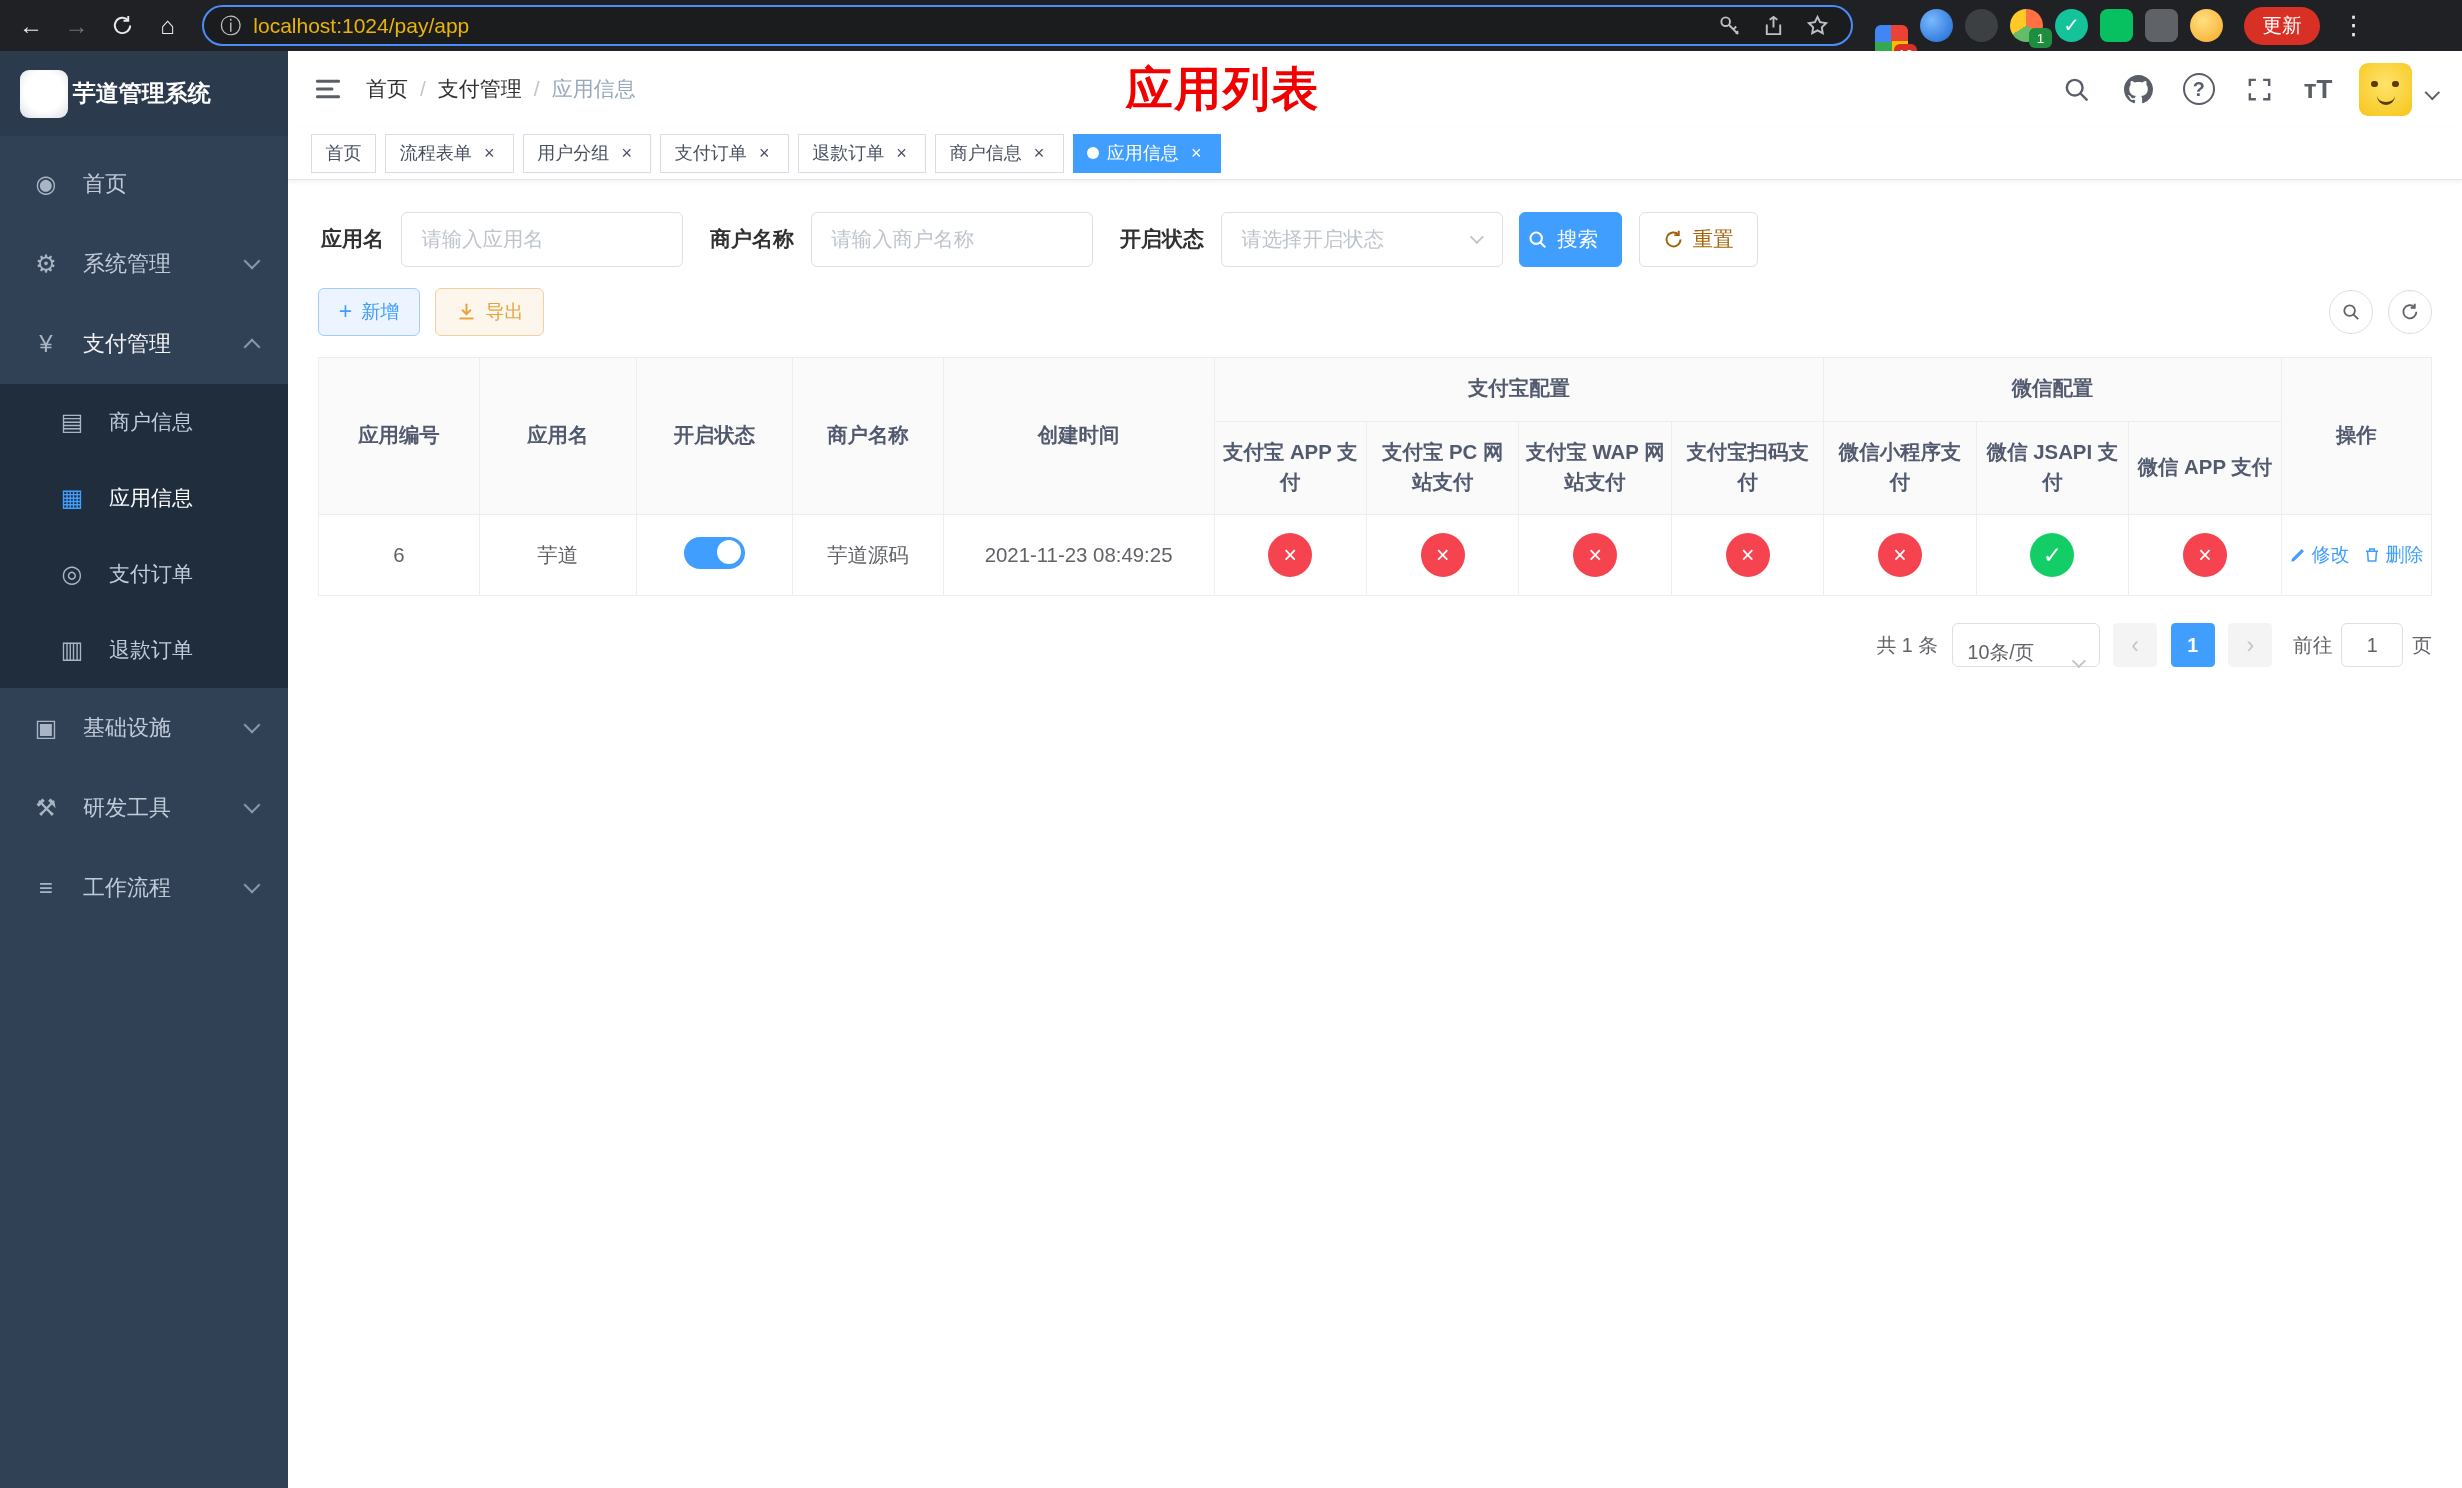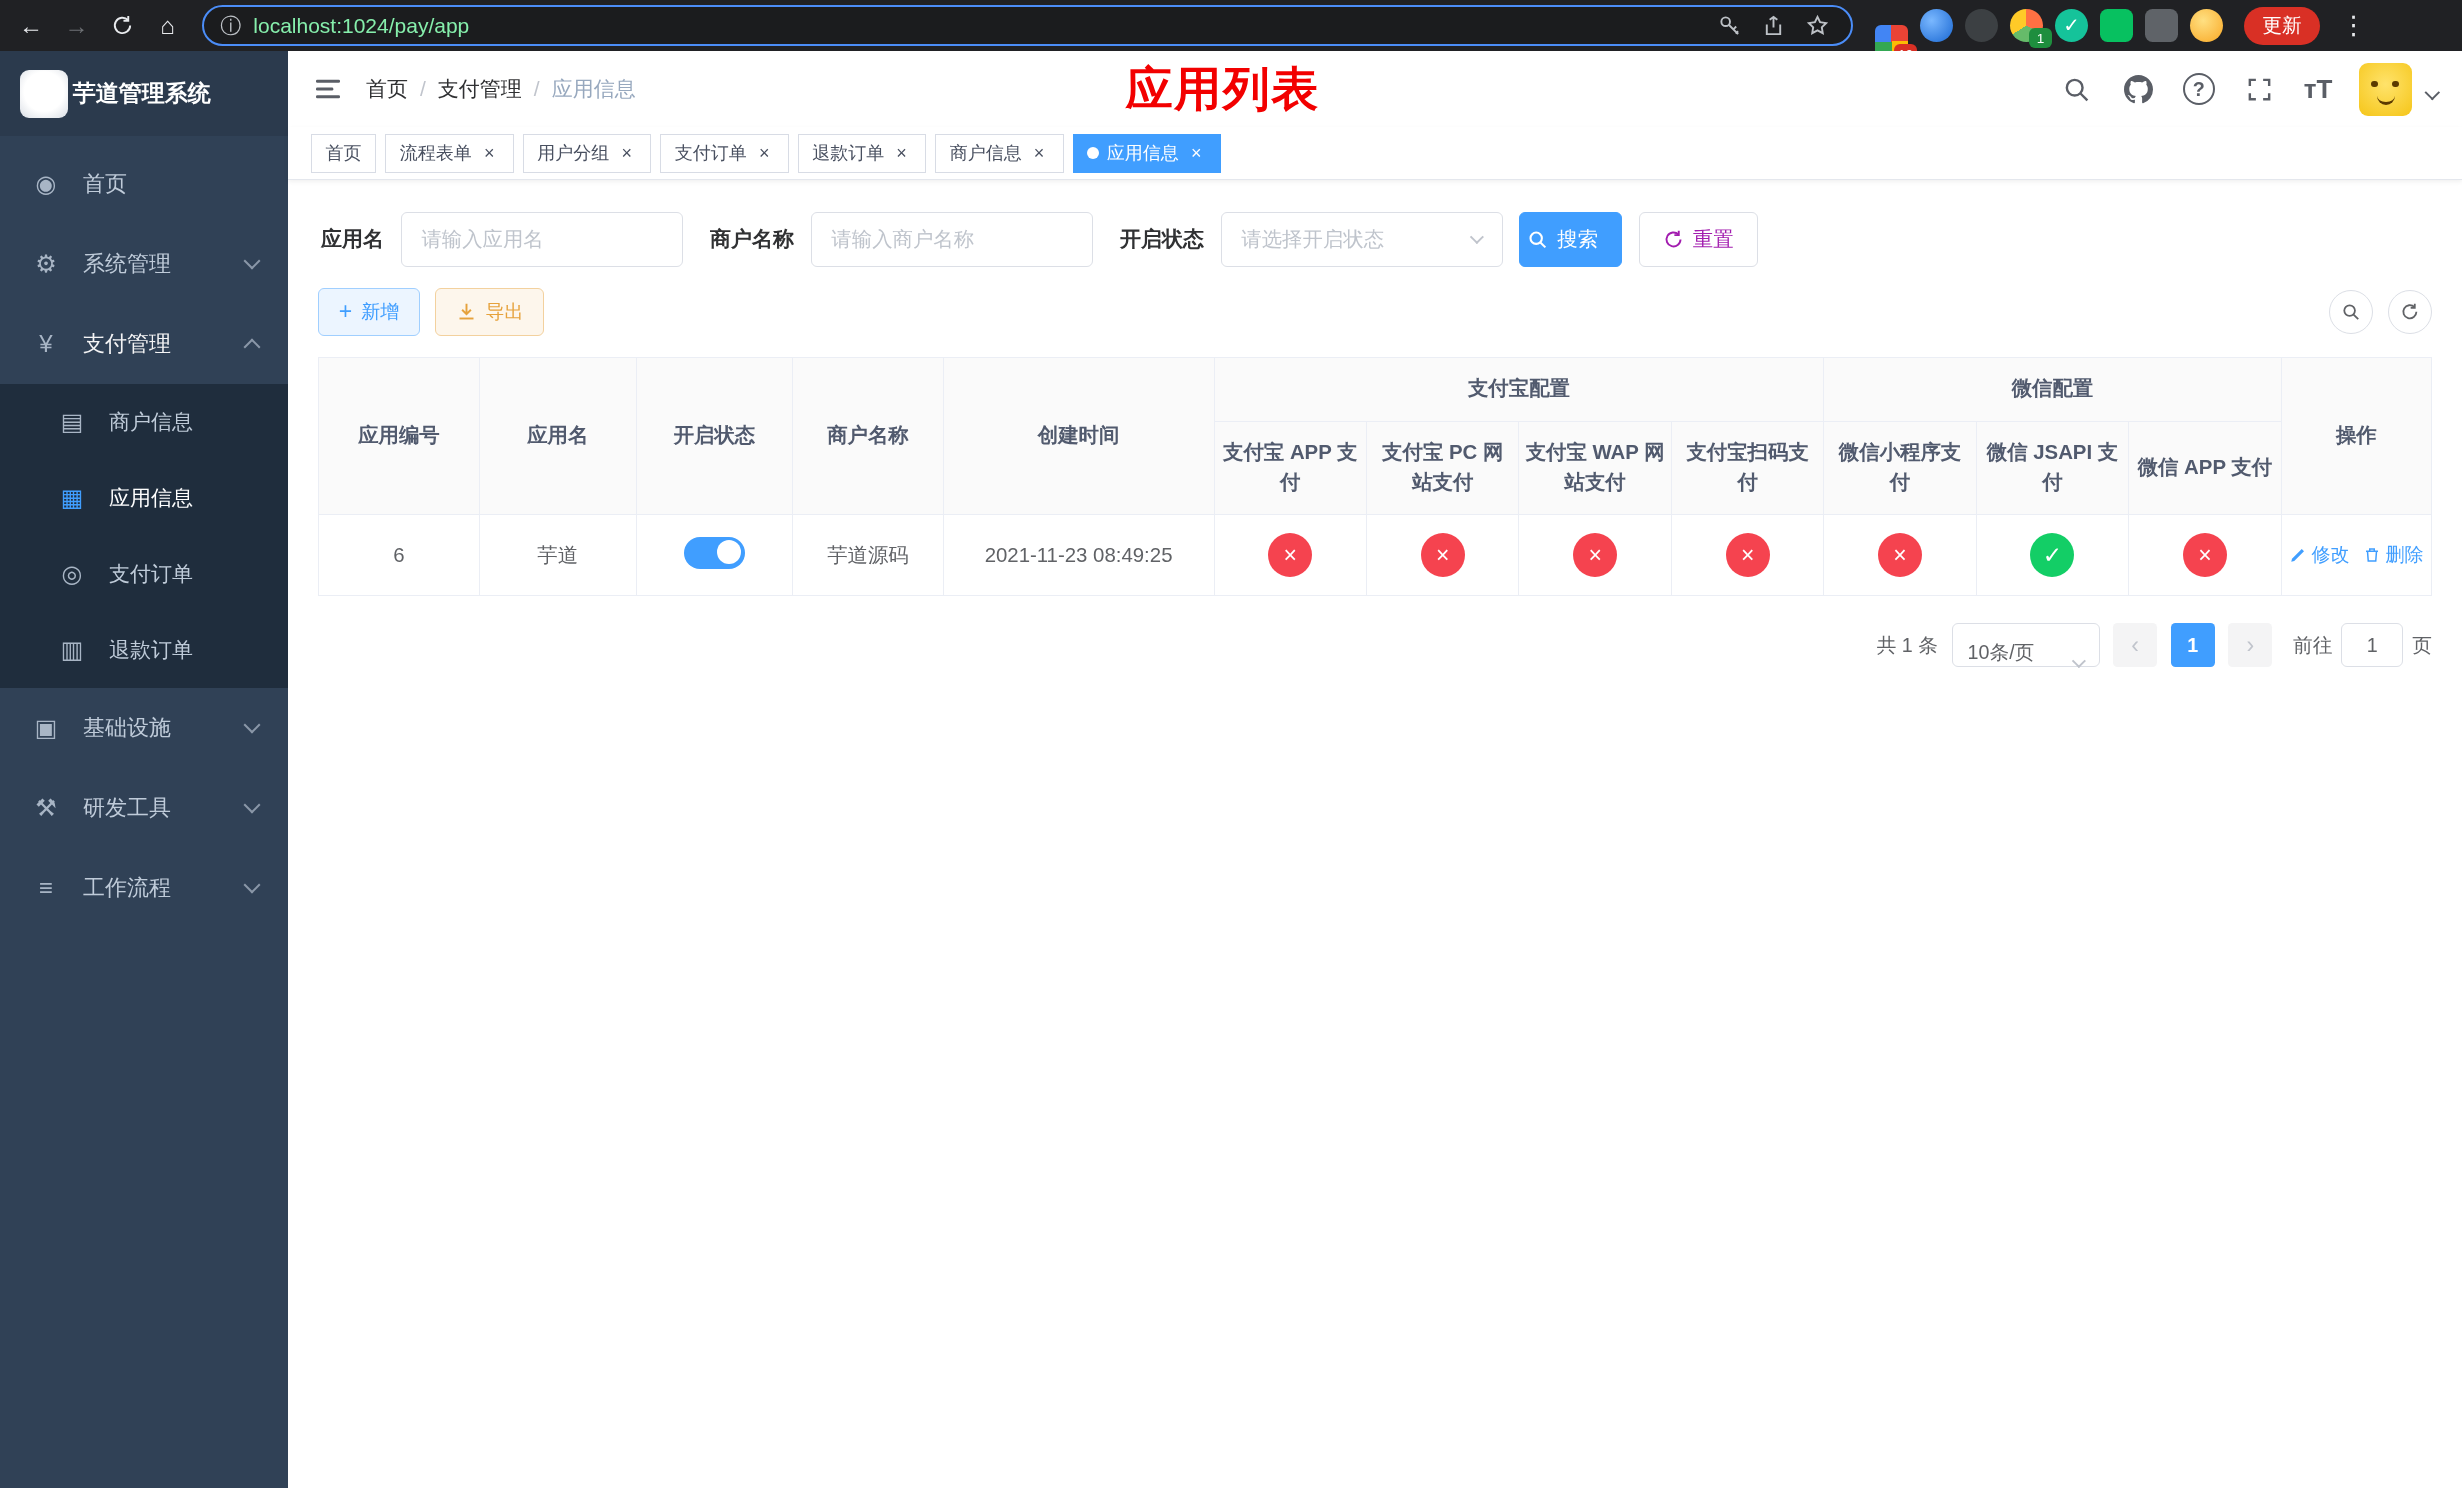--- a/index.html
+++ b/index.html
@@ -9,21 +9,21 @@
   button { font-family:inherit; cursor:pointer; }
   input { font-family:inherit; outline:none; }
 
   
   .browser { height:51px; background:#202124; display:flex; align-items:center; padding:0 10.6px; gap:4.5px; }
   .b-ic { width:41px; height:41px; border-radius:50%; display:flex; align-items:center; justify-content:center; color:#e8eaed; font-size:24px; flex-shrink:0; cursor:pointer; }
   .b-ic.dim { color:#6e7175; }
   .b-ic svg { width:23px; height:23px; }
   .omnibox { flex:1; min-width:0; height:41px; margin:0 9px; background:#1b1c1e; border:2.3px solid #4b8df8; border-radius:21px; display:flex; align-items:center; padding:0 16.7px; gap:12px; max-width:1651px; }
   .omni-info { color:#bdc1c6; font-size:21px; }
-  .omni-url { color:#86efac; font-size:21px; flex:1; white-space:nowrap; overflow:hidden; }
+  .omni-url { color:#eab308; font-size:21px; flex:1; white-space:nowrap; overflow:hidden; }
   .omni-ic { color:#bdc1c6; width:32px; height:32px; display:flex; align-items:center; justify-content:center; cursor:pointer; }
   .omni-ic svg { width:23px; height:23px; }
   .ext-tray { display:flex; align-items:center; gap:12px; padding:0 9px; }
   .ext { width:33px; height:33px; position:relative; flex-shrink:0; cursor:pointer; display:flex; align-items:center; justify-content:center; }
   .badge { position:absolute; right:-9px; bottom:-6px; min-width:23px; height:19.7px; border-radius:6px; font-size:13.6px; color:#fff; display:flex; align-items:center; justify-content:center; padding:0 3.8px; }
   .badge.red { background:#d93025; }
   .badge.green { background:#1e8e3e; }
   .ext1 { background:conic-gradient(#ea4335 0 25%, #fbbc04 0 50%, #34a853 0 75%, #4285f4 0); border-radius:6px;margin-top:32px; }
   .ext2 { background:radial-gradient(circle at 35% 35%, #7ab8ff, #1967d2); border-radius:50%; }
   .ext3 { background:#3c4043; border-radius:50%; }
@@ -84,21 +84,21 @@
 
   
   .content { flex:1; padding:21px 30px 0; }
   .filters { display:flex; align-items:center; gap:16.7px; padding:10.6px 0 6px; }
   .f-label { font-size:21px; font-weight:700; color:#303133; margin-left:10.6px; white-space:nowrap; }
   .filters .f-label:first-child { margin-left:3px; }
   .f-input { width:282px; height:55px; border:1.5px solid #dcdfe6; border-radius:6px; padding:0 19.7px; font-size:20.4px; color:#606266; }
   .f-input::placeholder { color:#bfc4cc; }
   .f-select { width:282px; height:55px; border:1.5px solid #dcdfe6; border-radius:6px; padding:0 19.7px; display:flex; align-items:center; justify-content:space-between; color:#bfc4cc; font-size:20.4px; cursor:pointer; background:#fff; }
   .s-caret { width:9.8px; height:9.8px; border-right:2.3px solid #c0c4cc; border-bottom:2.3px solid #c0c4cc; transform:rotate(45deg); margin-top:-4.5px; flex-shrink:0; }
-  .btn { height:55px; border-radius:6px; display:inline-flex; align-items:center; gap:9px; padding:0 23px; font-size:20.4px; border:1.5px solid #dcdfe6; background:#fff; color:#a21caf; }
+  .btn { height:55px; border-radius:6px; display:inline-flex; align-items:center; gap:9px; padding:0 23px; font-size:20.4px; border:1.5px solid #dcdfe6; background:#fff; color:#a16207; }
   .btn svg { width:21px; height:21px; }
   .btn.primary { background:#409eff; border-color:#409eff; color:#fff;padding-left:7px; }
   .btn.plain-primary { background:#ecf5ff; border-color:#a0cfff; color:#409eff; height:48px; font-size:19px; padding:0 19.7px; }
   .btn.plain-warn { background:#fdf6ec; border-color:#f3d19e; color:#e6a23c; height:48px; font-size:19px; padding:0 19.7px; }
   .plus-g { font-size:23px; line-height:1; }
   .toolbar { display:flex; align-items:center; gap:15px; margin-top:15px; }
   .tool-right { margin-left:auto; display:flex; gap:15px; }
   .circle-btn { width:44px; height:44px; border-radius:50%; background:#fff; border:1.5px solid #dcdfe6; color:#606266; display:flex; align-items:center; justify-content:center; cursor:pointer; }
   .circle-btn svg { width:19.7px; height:19.7px; }
 

